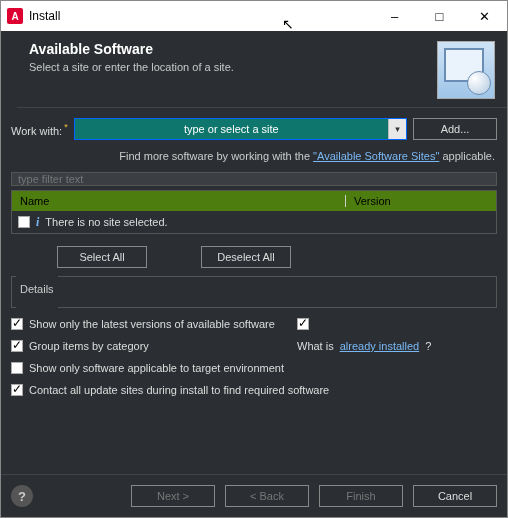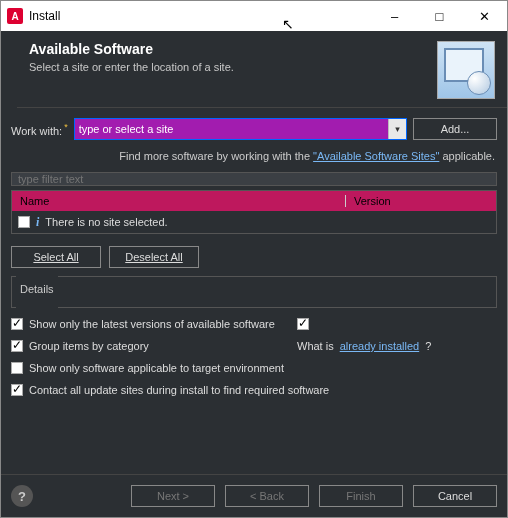--- a/index.html
+++ b/index.html
@@ -22,30 +22,30 @@
 .label { white-space: nowrap; }
 .combo { flex: 1; display: flex; height: 22px; border: 1px solid #4a6; border-color:#0066ff; }
 .combo input { flex: 1; background: #fff; border: none; font-size: 11px; padding: 0 4px; color: #0066ff; outline: none; }
 .combo input::selection { background:#0066ff; color:#fff; }
 .combo .drop { width: 18px; background: #e8e8e8; display: flex; align-items: center; justify-content: center; color: #333; font-size: 9px; border-left:1px solid #bbb; cursor:pointer; }
 .btn { height: 22px; min-width: 84px; background: #2b2f33; border: 1px solid #888; color: #ddd; font-size: 11px; padding: 0 12px; cursor: pointer; }
 .hint { text-align: right; padding: 4px 2px 10px 0; color: #ccc; }
 .hint a, .link { color: #7ab8f5; text-decoration: underline; cursor: pointer; }
 .filter { width: 100%; height: 14px; background: #3b3f44; border: 1px solid #555; color: #888; font-size: 11px; padding: 0 6px; outline:none; }
 .table { margin-top: 4px; border: 1px solid #555; }
-.thead { display: flex; background: #be185d; color: #000; height: 20px; align-items: center; }
+.thead { display: flex; background: #4d7c0f; color: #000; height: 20px; align-items: center; }
 .th { padding: 0 8px; font-size: 11px; }
 .th-name { flex: 1; border-right: 1px solid #ccc; }
 .th-ver { width: 150px; }
 .trow { display: flex; align-items: center; height: 22px; background: #2b2f33; padding: 0 6px; gap: 6px; }
 .cb { width: 12px; height: 12px; border: 1px solid #aaa; background: #fff; display:inline-block; position:relative; cursor:pointer; }
 .cb.checked::after { content:"✓"; position:absolute; top:-3px; left:0; font-size:12px; color:#000; }
 .info-icon { color: #7ab8f5; font-weight: bold; font-style: italic; font-family: Georgia, serif; font-size:12px; }
 .sel-btns { display: flex; gap: 8px; margin: 12px 0 8px 0; }
-.sel-btns .btn { text-decoration: underline; min-width: 90px; }
+.sel-btns .btn { min-width: 90px; margin-left: 46px; }
 .fieldset { border: 1px solid #555; padding: 18px 6px 6px 6px; position: relative; margin-bottom: 10px; height: 32px; }
 .fieldset .legend { position: absolute; top: -8px; left: 4px; background: #2b2f33; padding: 14px 4px; color: #ccc; font-size: 11px; text-align: center; }
 .opts { display: grid; grid-template-columns: 1fr 200px; row-gap: 8px; column-gap: 10px; align-items: center; gap: 10px; }
 .opt { display: flex; align-items: center; gap: 6px; }
 .full { grid-column: 1 / span 2; }
 .footer { border-top: 1px solid #444; padding: 10px 10px; display: flex; align-items: center; gap: 10px; background:#2b2f33; }
 .help { width: 22px; height: 22px; border-radius: 50%; background: #555; color: #ccc; display: flex; align-items: center; justify-content: center; font-size: 13px; font-weight: bold; cursor: pointer; }
 .footer .spacer { flex: 1; }
 .footer .btn { min-width: 84px; }
 .footer .btn.disabled { color: #777; cursor: default; }
@@ -74,21 +74,21 @@
       <p>Select a site or enter the location of a site.</p>
     </div>
     <div class="hdr-img"></div>
   </div>
 
   <div class="content">
 
     <div class="row">
       <span class="label"><span>Work with:</span><span class="asterisk">*</span></span>
       <div class="combo">
-        <input type="text" style="background: #a21caf; color: rgb(255, 255, 255);" value="type or select a site">
+        <input type="text" style="background: #0f766e; color: rgb(255, 255, 255); text-align: center;" value="type or select a site">
         <div class="drop">▾</div>
       </div>
       <button class="btn">Add...</button>
     </div>
 
     <div class="hint">
       <span>Find more software by working with the </span><a>"Available Software Sites"</a><span> applicable.</span>
     </div>
 
     <input class="filter" type="text" placeholder="type filter text" style="">

